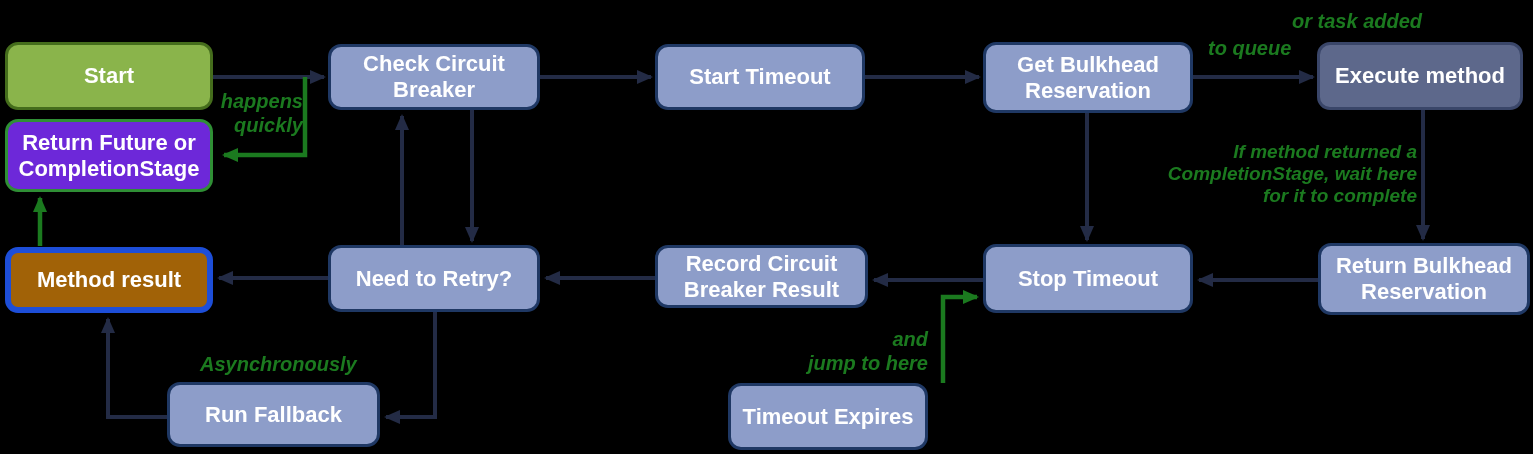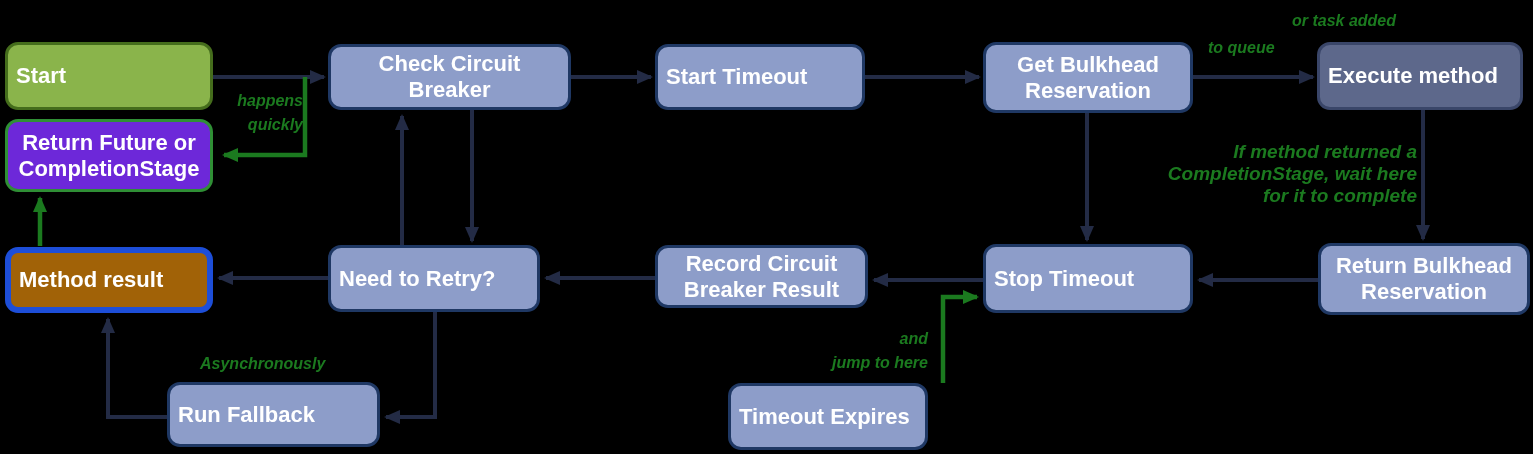--- a/index.html
+++ b/index.html
@@ -8,39 +8,39 @@
     width:1533px;height:454px;
     background:#000;
     font-family:"Liberation Sans", sans-serif;
     overflow:hidden;
   }
   #arrows{position:absolute;left:0;top:0;width:1533px;height:454px;}
   .node{
     position:absolute;
     box-sizing:border-box;
     border-radius:13px;
-    display:flex;align-items:center;
+    display:flex;align-items:center;justify-content:center;
     text-align:center;
     color:#ffffff;
     font-weight:bold;
     font-size:22px;
     line-height:26px;
     padding:4px 8px;
   }
   .node.blue{background:#8d9dc9;border:3px solid #1f3864;}
   .node.slate{background:#5d688b;border:3px solid #3a4669;}
   .node.green-light{background:#8ab44b;border:3px solid #456d1c;}
   .node.green-dark{background:#6d28d9;border:3px solid #2f8f35;}
   .node.orange{background:#a16207;border:6px solid #1d4ed8;}
   .ann{
     position:absolute;
     color:#1b7a1f;
     font-weight:bold;
     font-style:italic;
-    font-size:16px;
+    font-size:20px;
     line-height:24px;
     white-space:nowrap;
   }
   .ann.right{text-align:right;}
   .ann.small{font-size:19px;line-height:22px;}
 </style>
 </head>
 <body>
 
 <div id="canvas">
@@ -82,21 +82,21 @@
   </div>
 
   <div class="node green-dark" style="left:5px;top:119px;width:208px;height:73px">
     <span>Return Future or CompletionStage</span>
   </div>
 
   <div class="node orange" style="left:5px;top:247px;width:208px;height:66px">
     <span>Method result</span>
   </div>
 
-  <div class="node blue" style="left:328px;top:44px;width:243px;height:66px">
+  <div class="node blue" style="left:328px;top:44px;width:212px;height:66px">
     <span>Check Circuit Breaker</span>
   </div>
 
   <div class="node blue" style="left:328px;top:245px;width:212px;height:67px">
     <span>Need to Retry?</span>
   </div>
 
   <div class="node blue" style="left:167px;top:382px;width:213px;height:65px">
     <span>Run Fallback</span>
   </div>

